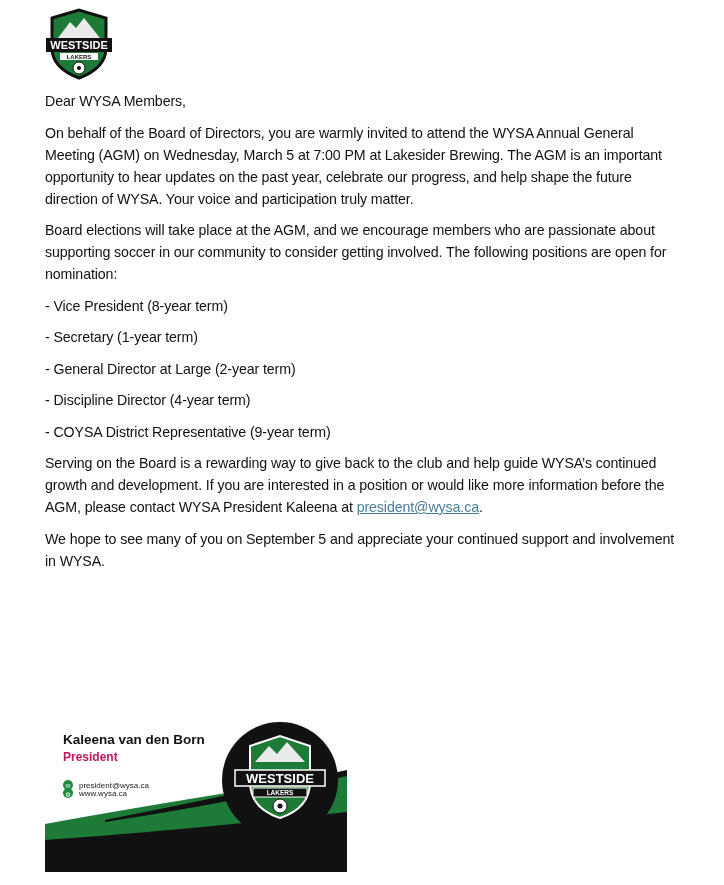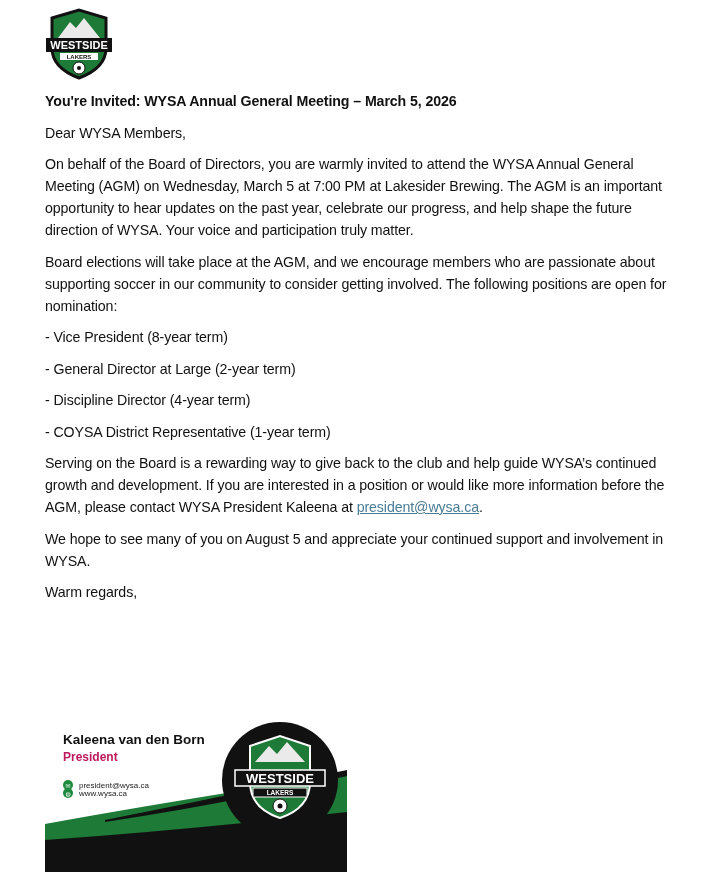--- a/index.html
+++ b/index.html
@@ -28,31 +28,30 @@
     <rect x="2" y="30" width="66" height="14" fill="#111"></rect>
     <text x="35" y="41" text-anchor="middle" font-family="Liberation Sans, sans-serif" font-weight="bold" font-size="11" fill="#fff">WESTSIDE</text>
     <rect x="16" y="45" width="38" height="7" fill="#fff"></rect>
     <text x="35" y="51" text-anchor="middle" font-family="Liberation Sans, sans-serif" font-weight="bold" font-size="6" fill="#111">LAKERS</text>
     <circle cx="35" cy="60" r="6" fill="#fff" stroke="#111" stroke-width="1"></circle>
     <circle cx="35" cy="60" r="2" fill="#111"></circle>
   </svg>
 </div>
 
 <div class="content">
-  <p class="title">You're Invited: WYSA Annual General Meeting – March 5, 2026</p>
   <p>Dear WYSA Members,</p>
   <p>On behalf of the Board of Directors, you are warmly invited to attend the WYSA Annual General Meeting (AGM) on Wednesday, March 5 at 7:00 PM at Lakesider Brewing. The AGM is an important opportunity to hear updates on the past year, celebrate our progress, and help shape the future direction of WYSA. Your voice and participation truly matter.</p>
   <p>Board elections will take place at the AGM, and we encourage members who are passionate about supporting soccer in our community to consider getting involved. The following positions are open for nomination:</p>
   <p class="bullet">- Vice President (8-year term)</p>
+  <p class="bullet">- Secretary (1-year term)</p>
   <p class="bullet">- General Director at Large (2-year term)</p>
   <p class="bullet">- Discipline Director (4-year term)</p>
-  <p class="bullet">- COYSA District Representative (1-year term)</p>
+  <p class="bullet">- COYSA District Representative (9-year term)</p>
   <p><span>Serving on the Board is a rewarding way to give back to the club and help guide WYSA’s continued growth and development. If you are interested in a position or would like more information before the AGM, please contact WYSA President Kaleena at </span><a class="email-link" href="#">president@wysa.ca</a><span>.</span></p>
-  <p>We hope to see many of you on August 5 and appreciate your continued support and involvement in WYSA.</p>
-  <p>Warm regards,</p>
+  <p>We hope to see many of you on September 5 and appreciate your continued support and involvement in WYSA.</p>
 </div>
 
 <div class="sig">
   <svg width="302" height="160" viewBox="0 0 302 160" style="position:absolute;left:0;top:0">
     <path d="M0 112 Q120 90 302 62 L302 160 L0 160 Z" fill="#1e7a37"></path>
     <path d="M0 128 Q140 118 302 100 L302 160 L0 160 Z" fill="#111"></path>
     <path d="M60 108 Q180 84 302 58 L302 64 Q180 92 60 110 Z" fill="#111"></path>
     <circle cx="235" cy="68" r="58" fill="#111"></circle>
     <path d="M205 34 L235 24 L265 34 L265 70 Q265 96 235 106 Q205 96 205 70 Z" fill="#1e7a37" stroke="#fff" stroke-width="2"></path>
     <path d="M210 50 L224 34 L232 42 L242 30 L260 50 Z" fill="#eaeaea"></path>

